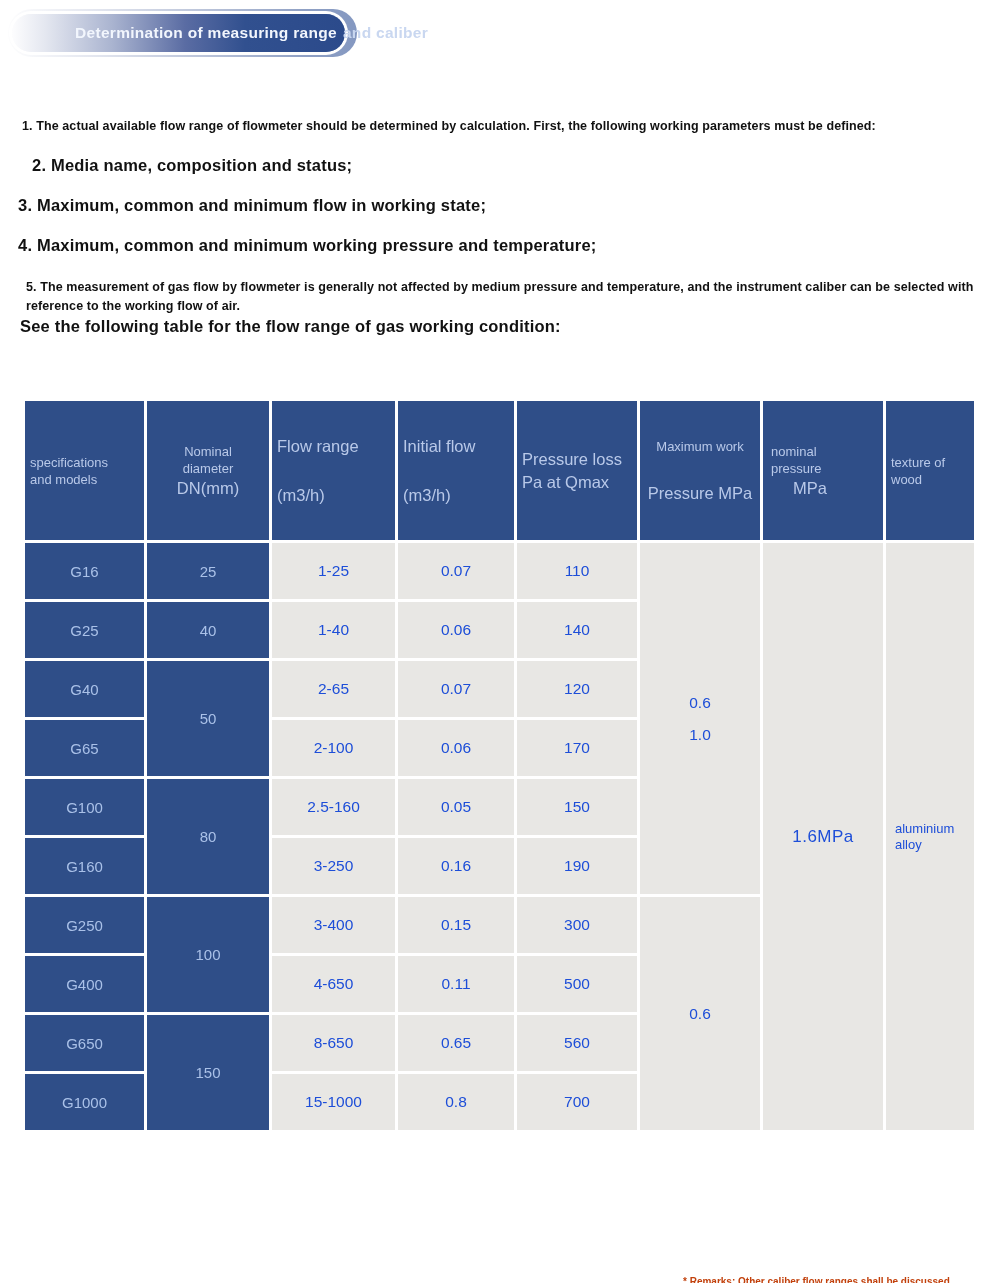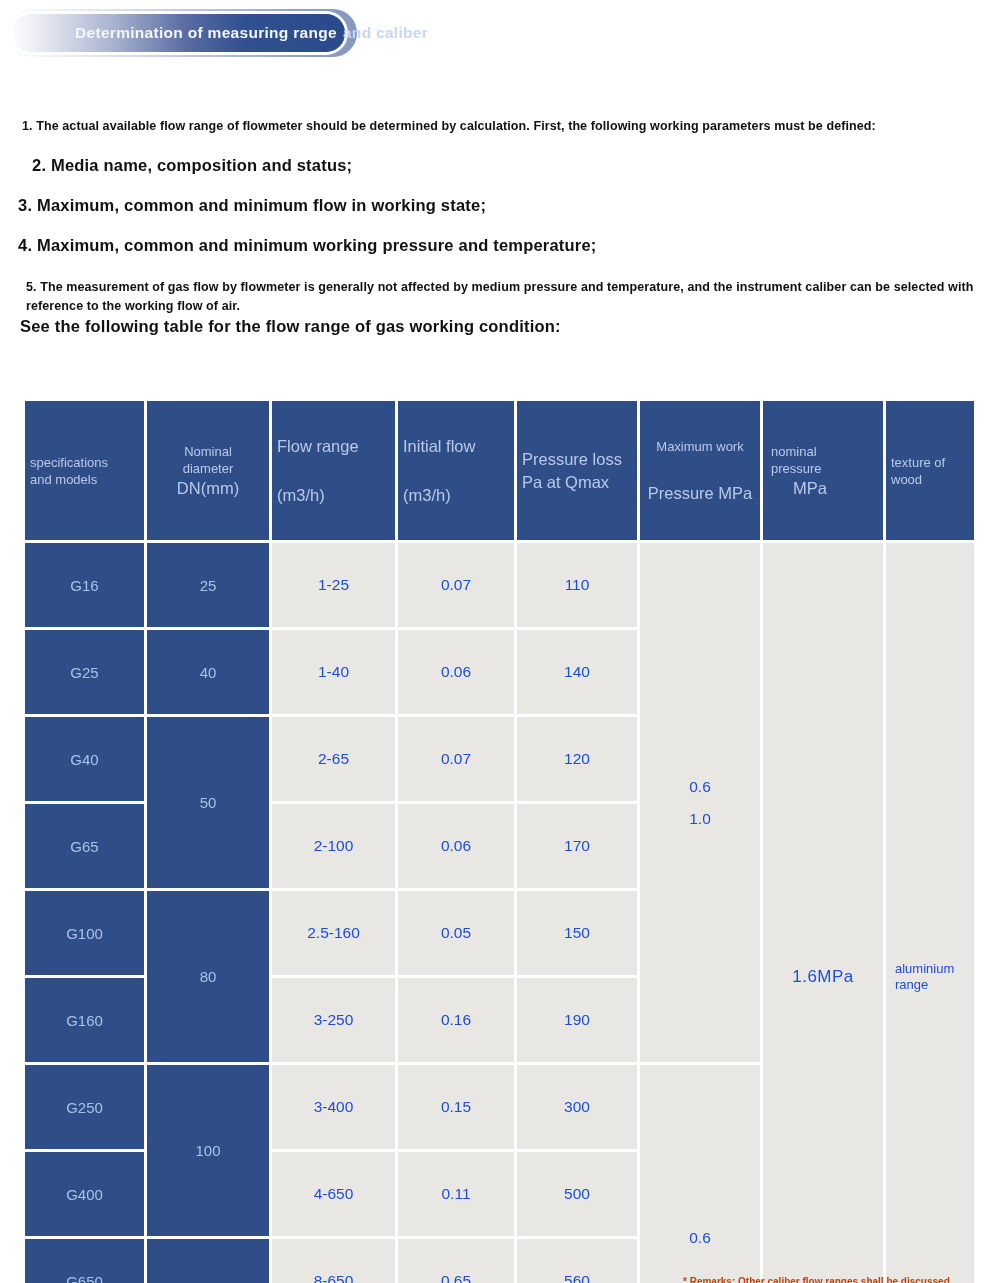--- a/index.html
+++ b/index.html
@@ -44,21 +44,21 @@
   table.spec {
     position:absolute; left:22px; top:398px;
     border-collapse:separate; border-spacing:3px;
     table-layout:fixed;
   }
   .spec th, .spec td { padding:0; vertical-align:middle; }
   .spec th {
     background:#2f4e88; color:#b9c9e9; font-weight:normal;
     height:139px; text-align:center;
   }
-  .spec td { height:84px; text-align:center; font-size:15.5px; }
+  .spec td { height:56px; text-align:center; font-size:15.5px; }
   .spec td.blue { background:#2f4e88; color:#aac1e8; font-size:15px; }
   .spec td.gray { background:#e8e7e4; color:#1d4ed8; }
   .hl { display:block;text-align:center; }
   th .lab-sm { font-size:13px; line-height:17px; }
   th .lab-lg { font-size:16.5px; line-height:22px; }
   th.left { text-align:left; }
   th.left .pad { padding-left:5px; display:block; }
   th .gap-top { margin-top:27px; }
   .w95 { width:95px; } .w100 { width:100px; } .w80 { width:80px; margin:0 auto; } .w70 { width:70px; }
   .mw-stack div { line-height:32px; font-size:15.5px; }
@@ -139,21 +139,21 @@
       <td class="blue">25</td>
       <td class="gray">1-25</td>
       <td class="gray">0.07</td>
       <td class="gray">110</td>
       <td class="gray mw-stack" rowspan="6">
         <div>0.6</div>
         <div>1.0</div>
       </td>
       <td class="gray np-cell" rowspan="10">1.6MPa</td>
       <td class="gray texture-cell" rowspan="10">
-          <span class="pad">aluminium range</span>
+          <span class="pad">aluminium alloy</span>
         </td>
     </tr>
     <tr>
       <td class="blue">G25</td>
       <td class="blue">40</td>
       <td class="gray">1-40</td>
       <td class="gray">0.06</td>
       <td class="gray">140</td>
     </tr>
     <tr>

